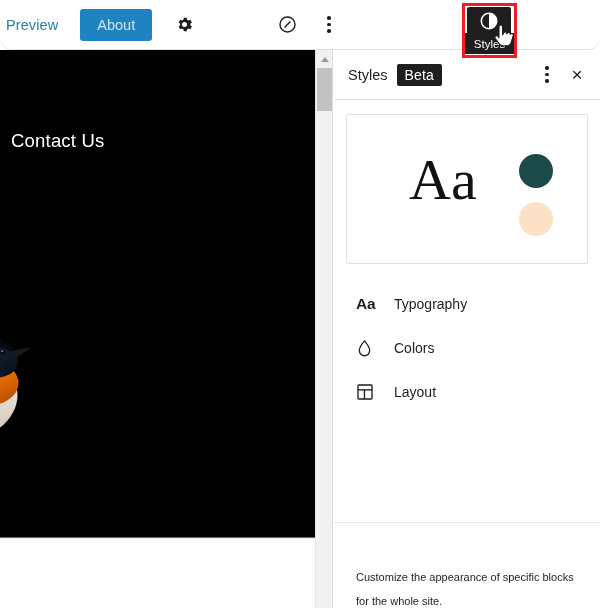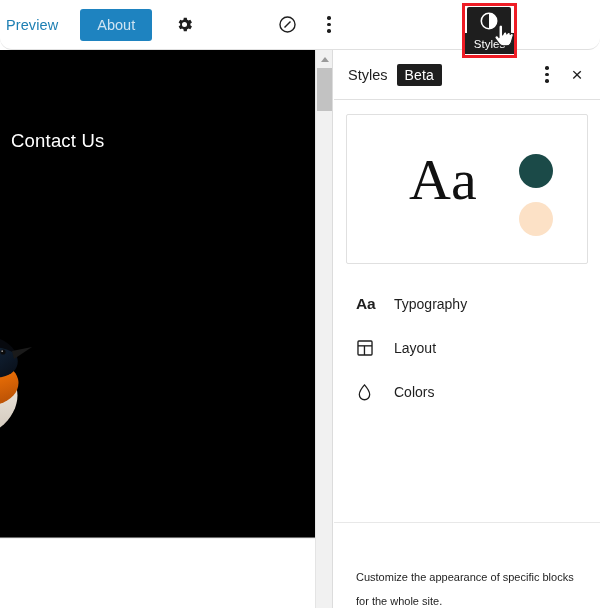--- a/index.html
+++ b/index.html
@@ -312,37 +312,37 @@
 
       <div class="menu-item">
         <span class="menu-ico">
           <span class="aa-ico">Aa</span>
         </span>
         <span class="menu-label">Typography</span>
       </div>
 
       <div class="menu-item">
         <span class="menu-ico">
+          <svg width="17" height="19" viewBox="0 0 18 22" fill="none" stroke="#1e1e1e" stroke-width="1.5">
+            <path d="M9 2.2 C9 2.2 3 9 3 13.4 A6 6 0 0 0 15 13.4 C15 9 9 2.2 9 2.2 Z"></path>
+          </svg>
+        </span>
+        <span class="menu-label">Colors</span>
+      </div>
+
+      <div class="menu-item">
+        <span class="menu-ico">
           <svg width="18" height="18" viewBox="0 0 20 20" fill="none" stroke="#1e1e1e" stroke-width="1.5">
             <rect x="2.2" y="2.2" width="15.6" height="15.6" rx="1"></rect>
             <line x1="2.2" y1="7.6" x2="17.8" y2="7.6"></line>
             <line x1="9.4" y1="7.6" x2="9.4" y2="17.8"></line>
           </svg>
         </span>
         <span class="menu-label">Layout</span>
       </div>
-
-      <div class="menu-item">
-        <span class="menu-ico">
-          <svg width="17" height="19" viewBox="0 0 18 22" fill="none" stroke="#1e1e1e" stroke-width="1.5">
-            <path d="M9 2.2 C9 2.2 3 9 3 13.4 A6 6 0 0 0 15 13.4 C15 9 9 2.2 9 2.2 Z"></path>
-          </svg>
-        </span>
-        <span class="menu-label">Colors</span>
-      </div>
     </div>
 
     <div class="panel-divider"></div>
 
     <div class="blocks-desc">Customize the appearance of specific blocks for the whole site.</div>
 
   </div>
 
 </div>
 

